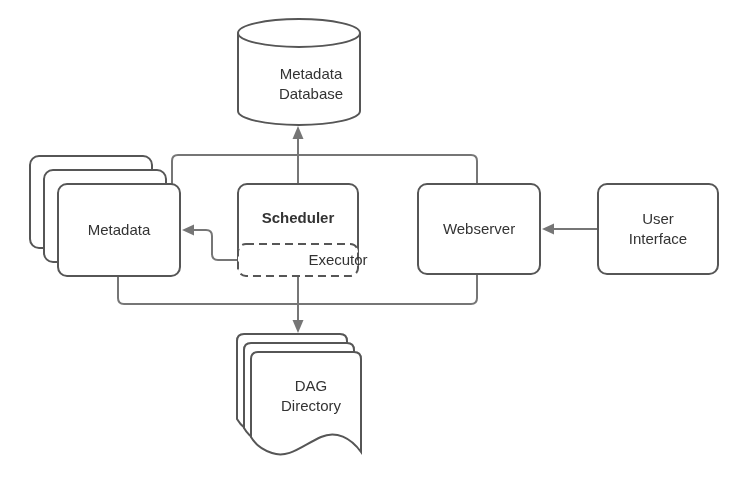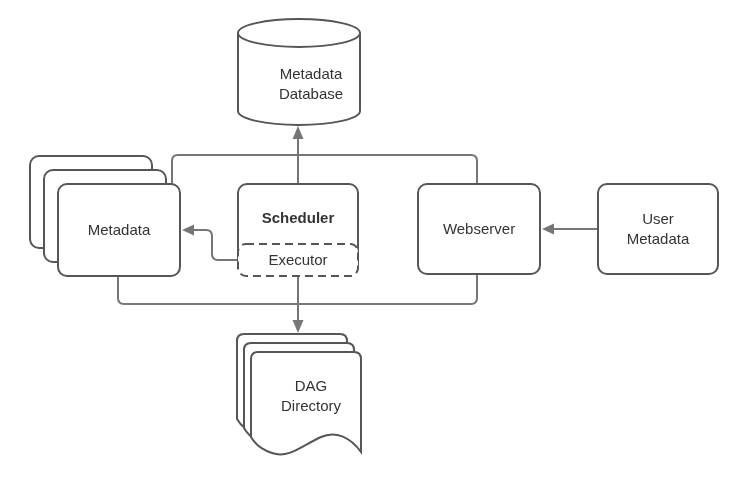--- a/index.html
+++ b/index.html
@@ -69,22 +69,22 @@
     </g>
   </svg>
 
   <div class="label" style="left:239px;top:56px;width:144px;height:56px;">Metadata
 Database</div>
 
   <div class="label" style="left:58px;top:184px;width:122px;height:92px;">Metadata</div>
 
   <div class="label" style="left:238px;top:190px;width:120px;height:56px;font-weight:bold;">Scheduler</div>
 
-  <div class="label" style="left:238px;top:244px;width:120px;height:32px;">Executor</div>
+  <div class="label" style="left:238px;top:244px;width:120px;height:32px;padding-left:40px;">Executor</div>
 
   <div class="label" style="left:418px;top:184px;width:122px;height:90px;">Webserver</div>
 
   <div class="label" style="left:598px;top:184px;width:120px;height:90px;">User
-Metadata</div>
+Interface</div>
 
   <div class="label" style="left:251px;top:368px;width:120px;height:56px;">DAG
 Directory</div>
 </div>
 
 </body></html>

